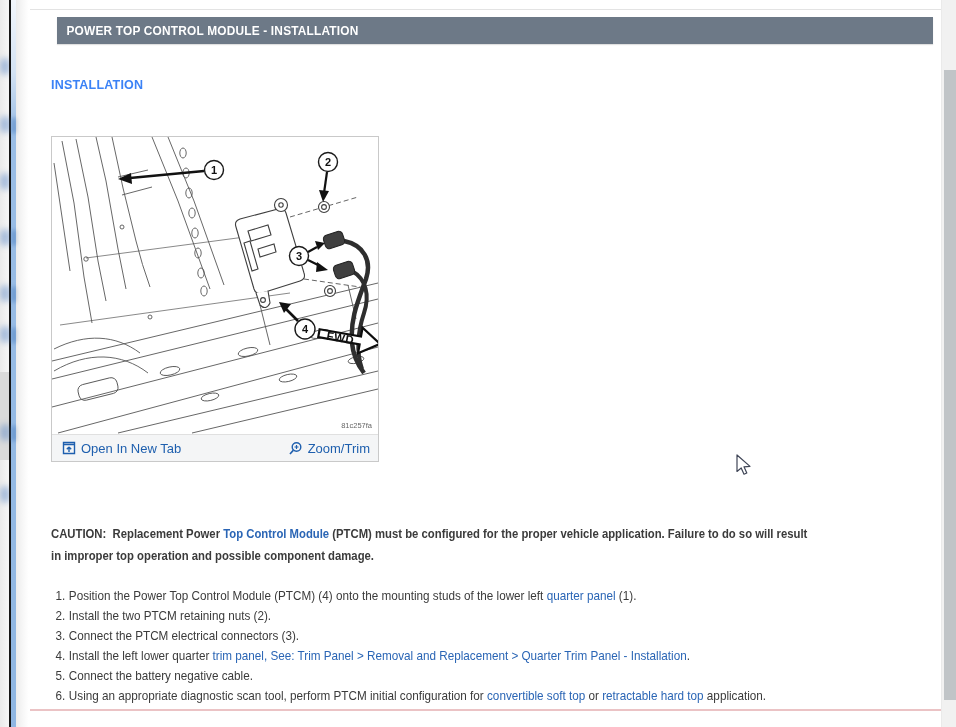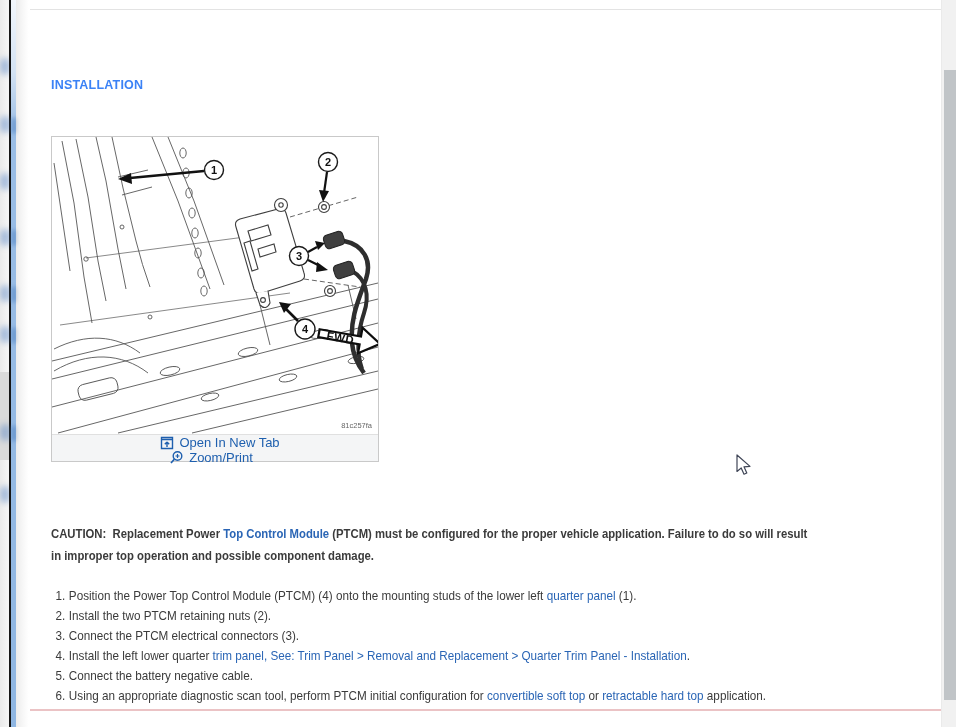--- a/index.html
+++ b/index.html
@@ -27,21 +27,21 @@
     display:flex;align-items:center;box-shadow:0 1px 1px rgba(0,0,0,.12);}
   .header-bar span{color:#fff;font-size:12.5px;font-weight:bold;letter-spacing:.2px;padding-left:10px;
     transform:scaleX(.95);transform-origin:left center;white-space:nowrap;}
 
   .heading{position:absolute;left:51px;top:78px;font-size:12.5px;font-weight:bold;color:#3b82f6;letter-spacing:.2px;}
 
   
   .figure{position:absolute;left:51px;top:136px;width:326px;height:324px;border:1px solid #c9c9c9;background:#fff;}
   .fig-image{position:relative;width:326px;height:297px;background:#fff;overflow:hidden;}
   .fig-footer{position:relative;width:326px;height:27px;background:#f4f5f6;border-top:1px solid #e0e0e0;
-    display:flex;align-items:center;justify-content:space-between;padding:0;box-sizing:border-box;flex-direction:column;}
+    display:flex;align-items:center;justify-content:space-between;padding:0;box-sizing:border-box;}
   .fig-link{display:flex;align-items:center;gap:5px;color:#1e5fae;font-size:13px;text-decoration:none;cursor:pointer;}
   .fig-link.left{margin-left:10px;}
   .fig-link.right{margin-right:8px;}
   .fig-link svg{display:block;}
 
   
   .caution{position:absolute;left:51px;top:523px;width:1016px;margin:0;
     font-size:13px;font-weight:bold;color:#3b3b3b;line-height:21.5px;
     transform:scaleX(.87);transform-origin:left top;white-space:nowrap;}
   .steps{position:absolute;left:51px;top:586px;width:982px;margin:0;padding:0;list-style:none;
@@ -76,20 +76,23 @@
     <div class="strip-spot" style="top:118px"></div>
     <div class="strip-spot" style="top:230px"></div>
     <div class="strip-spot" style="top:287px"></div>
     <div class="strip-spot" style="top:328px"></div>
     <div class="strip-spot" style="top:426px"></div>
     <div class="strip-fade"></div>
   </div>
 
   <div class="topline"></div>
 
+  <div class="header-bar">
+    <span>POWER TOP CONTROL MODULE - INSTALLATION</span>
+  </div>
 
   <div class="heading">INSTALLATION</div>
 
   <div class="figure">
     <div class="fig-image">
       <svg width="326" height="297" viewBox="0 0 326 297">
         <g stroke="#565656" stroke-width="0.9" fill="none">
 
           <path d="M10,4 L22,66 L32,140 L40,186"></path>
           <path d="M24,2 L36,60 L46,124 L54,164"></path>
@@ -215,21 +218,21 @@
           <path d="M7,11 V6 M7,6 l-2.2,2.2 M7,6 l2.2,2.2" stroke="#1e5fae" stroke-width="1.4" fill="none"></path>
         </svg>
         <span>Open In New Tab</span>
       </a>
       <a class="fig-link right">
         <svg width="15" height="15" viewBox="0 0 15 15">
           <circle cx="8.5" cy="6" r="4.3" fill="none" stroke="#1e5fae" stroke-width="1.4"></circle>
           <path d="M8.5,4 v4 M6.5,6 h4" stroke="#1e5fae" stroke-width="1.2"></path>
           <line x1="5.2" y1="9.4" x2="2" y2="13" stroke="#1e5fae" stroke-width="1.6"></line>
         </svg>
-        <span>Zoom/Print</span>
+        <span>Zoom/Trim</span>
       </a>
     </div>
   </div>
 
   <p class="caution"><span>CAUTION:&nbsp; Replacement Power </span><a class="lnk">Top Control Module</a><span> (PTCM) must be configured for the proper vehicle application. Failure to do so will result</span><br><span>in improper top operation and possible component damage.</span></p>
 
   <ol class="steps">
       <li><span class="num">1.</span><span>Position the Power Top Control Module (PTCM) (4) onto the mounting studs of the lower left </span><a class="lnk">quarter panel</a><span> (1).</span></li>
       <li><span class="num">2.</span><span>Install the two PTCM retaining nuts (2).</span></li>
       <li><span class="num">3.</span><span>Connect the PTCM electrical connectors (3).</span></li>

